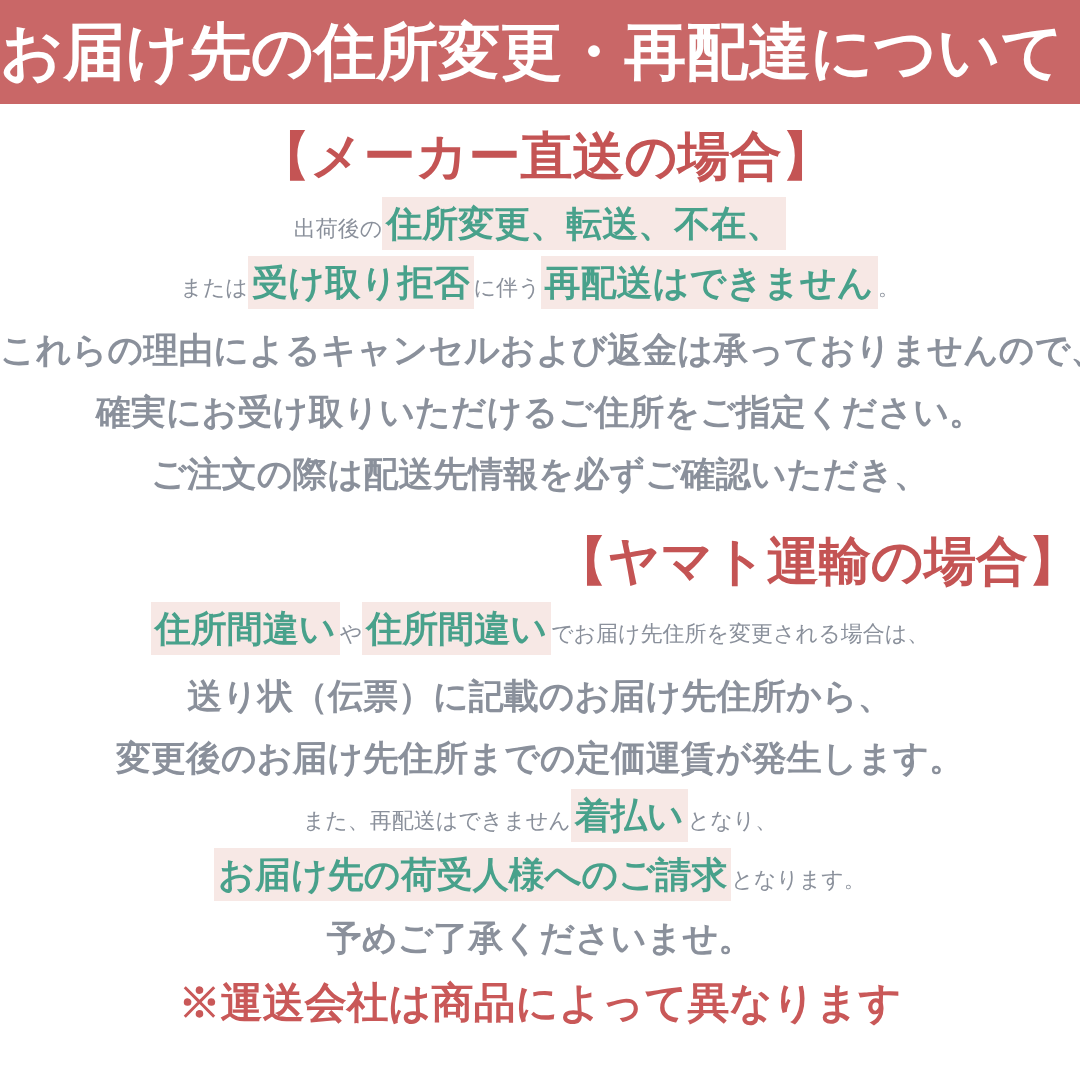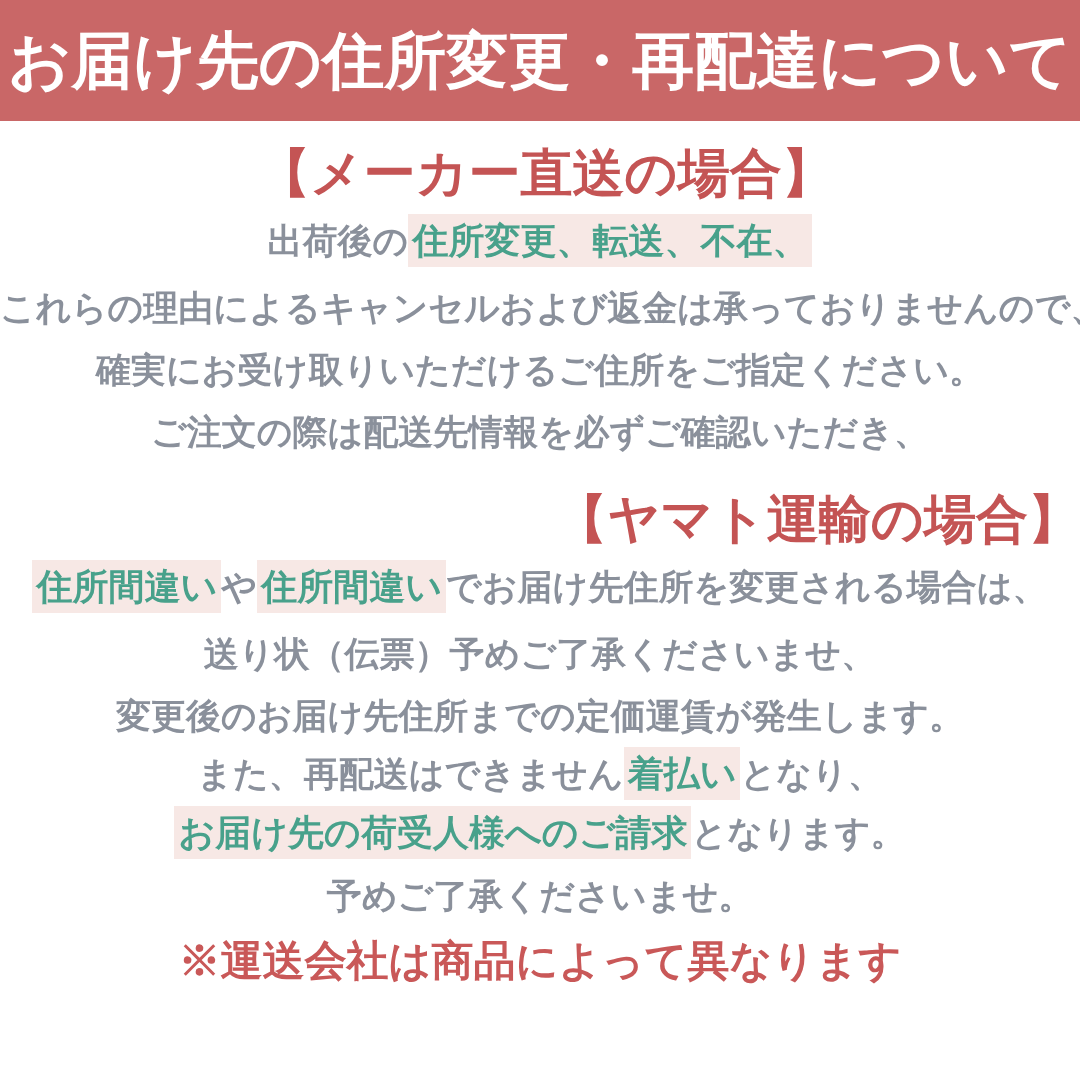--- a/index.html
+++ b/index.html
@@ -16,25 +16,24 @@
   html, body {
     width: 1080px;
     height: 1080px;
     background: var(--page_bg);
     font-family: "Liberation Sans", sans-serif;
     overflow: hidden;
   }
   .page { width: 1080px; height: 1080px; }
   .banner {
     width: 100%;
-    height: 121px;
+    height: 104px;
     background: var(--banner_bg);
     display: flex;
     align-items: center;
-    justify-content: center;
   }
   .banner h1 {
     color: var(--banner_text);
     font-size: 62px;
     font-weight: bold;
     letter-spacing: 0px;
     white-space: nowrap;
   }
   main { width: 100%; text-align: center; }
   .heading {
@@ -55,22 +54,22 @@
   .line.first { margin-top: 16px; }
   .hl {
     background: var(--highlight_bg);
     color: var(--teal);
     font-size: 36px;
     font-weight: bold;
     padding: 6px 4px;
   }
   .gsm {
     color: var(--gray);
-    font-size: 35px;
-    font-weight: bold;
+    font-size: 22px;
+    font-weight: normal;
   }
   .body {
     color: var(--gray);
     font-size: 35px;
     font-weight: bold;
     margin-top: 24px;
     white-space: nowrap;
     line-height: 1.2;
   }
   .body.tight { margin-top: 20px; }
@@ -90,30 +89,31 @@
   <header class="banner">
     <h1>お届け先の住所変更・再配達について</h1>
   </header>
 
   <main>
 
     <h2 class="heading">【メーカー直送の場合】</h2>
 
     <p class="line first"><span class="gsm">出荷後の</span><span class="hl">住所変更、転送、不在、</span></p>
 
+    <p class="line"><span class="gsm">または</span><span class="hl">受け取り拒否</span><span class="gsm">に伴う</span><span class="hl">再配送はできません</span><span class="gsm">。</span></p>
 
     <p class="body">これらの理由によるキャンセルおよび返金は承っておりませんので、</p>
     <p class="body tight">確実にお受け取りいただけるご住所をご指定ください。</p>
     <p class="body tight">ご注文の際は配送先情報を必ずご確認いただき、</p>
 
     <h2 class="heading yamato">【ヤマト運輸の場合】</h2>
 
     <p class="line first"><span class="hl">住所間違い</span><span class="gsm">や</span><span class="hl">住所間違い</span><span class="gsm">でお届け先住所を変更される場合は、</span></p>
 
-    <p class="body">送り状（伝票）予めご了承くださいませ、</p>
+    <p class="body">送り状（伝票）に記載のお届け先住所から、</p>
     <p class="body tight">変更後のお届け先住所までの定価運賃が発生します。</p>
 
     <p class="line"><span class="gsm">また、再配送はできません</span><span class="hl">着払い</span><span class="gsm">となり、</span></p>
 
     <p class="line"><span class="hl">お届け先の荷受人様へのご請求</span><span class="gsm">となります。</span></p>
 
     <p class="body tight">予めご了承くださいませ。</p>
 
     <p class="note">※運送会社は商品によって異なります</p>
 

